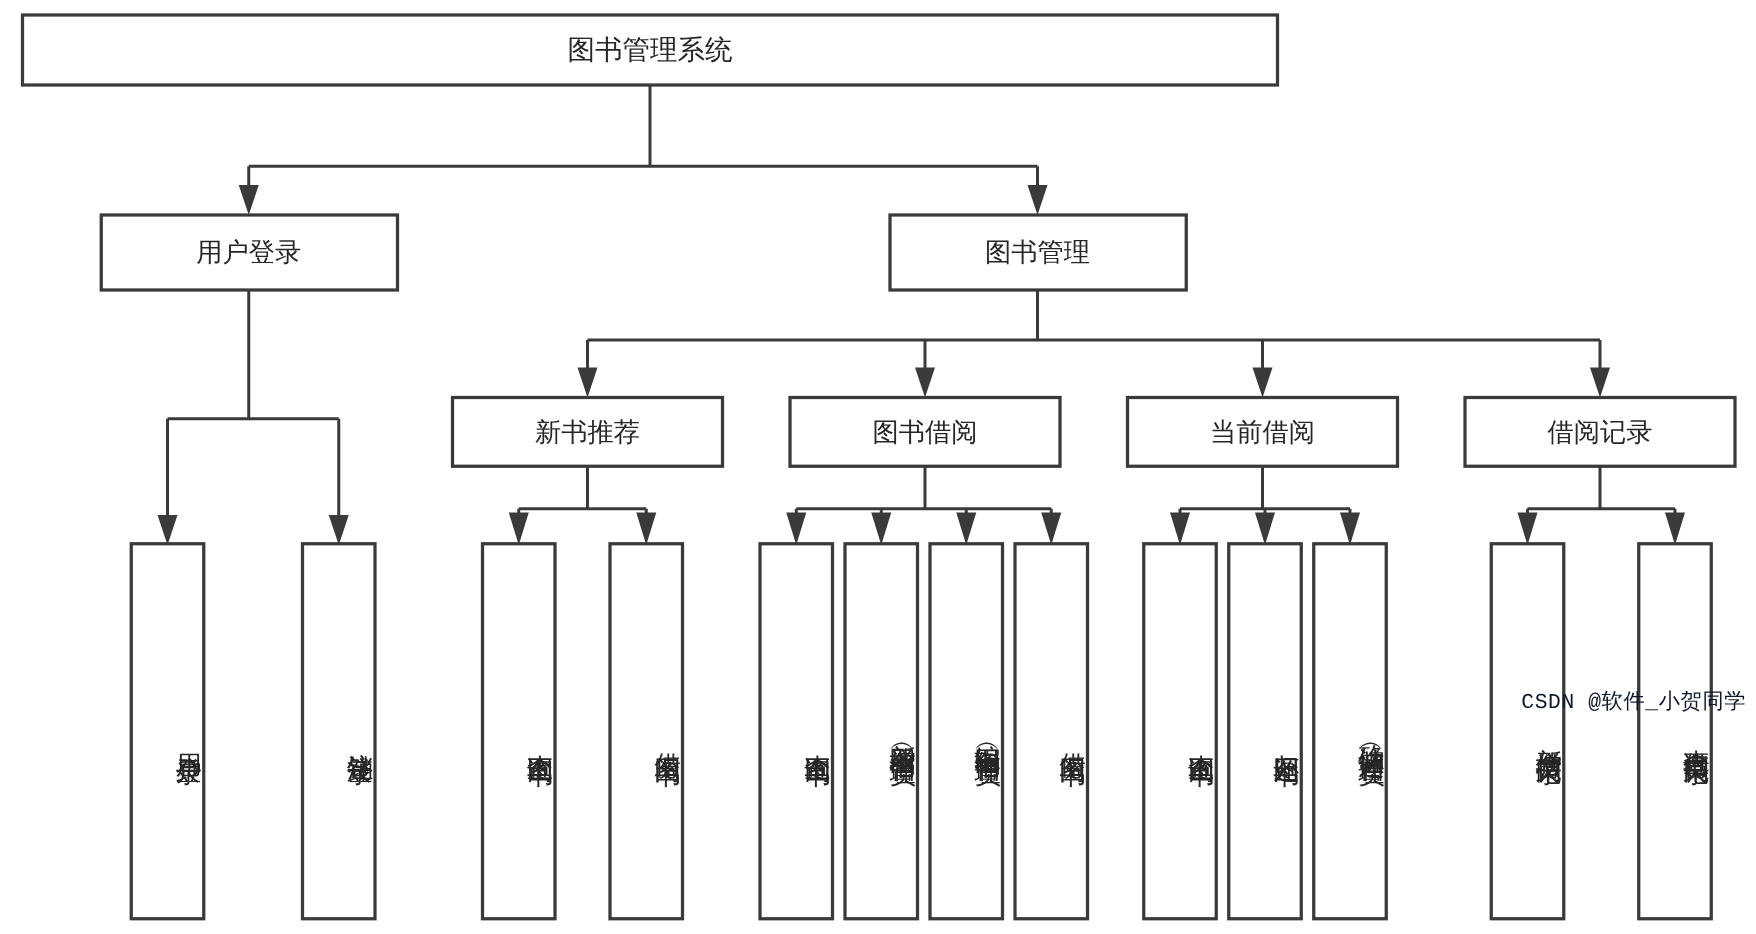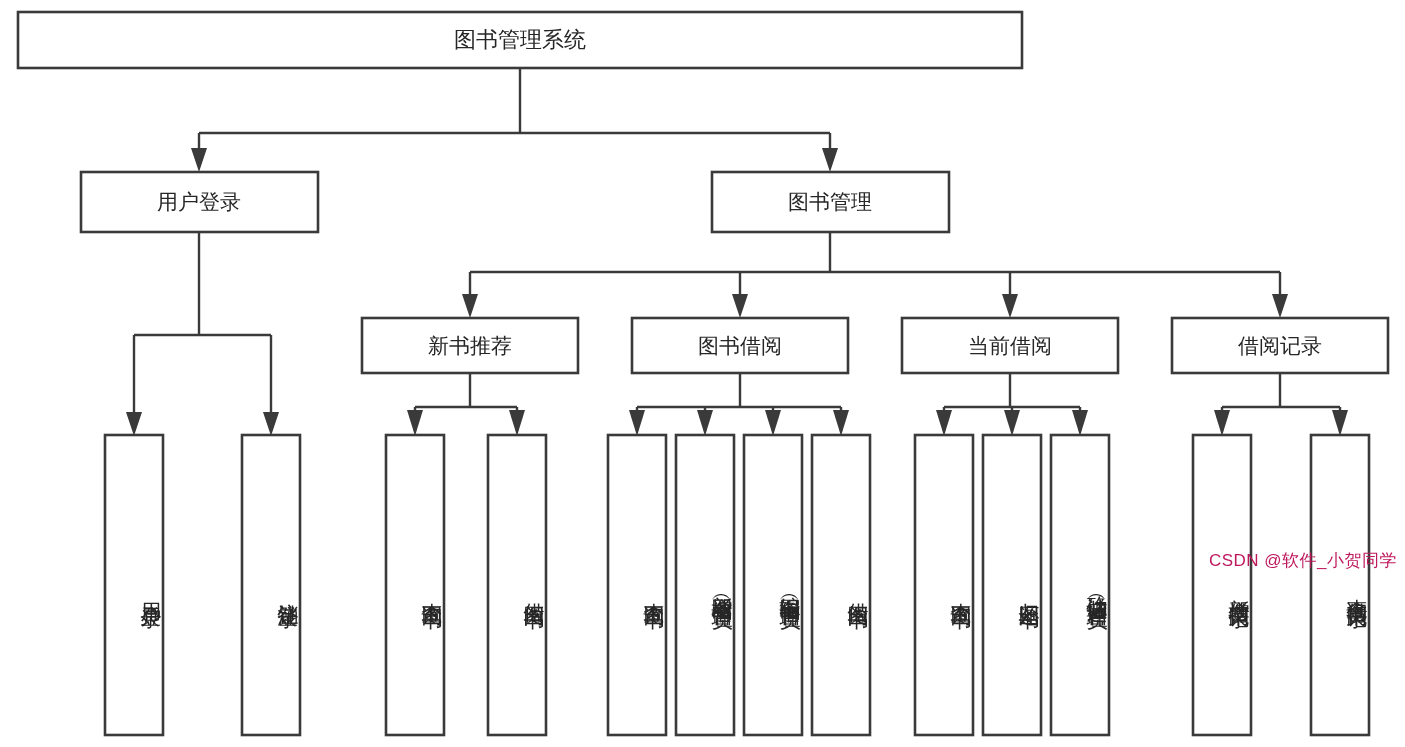--- a/index.html
+++ b/index.html
@@ -68,23 +68,23 @@
     display: flex;
     align-items: flex-start;
     justify-content: center;
     white-space: nowrap;
     pointer-events: none;
   }
   .watermark {
     position: absolute;
     right: 8px;
     bottom: 6px;
-    font-family: Liberation Sans, sans-serif;
+    font-family: Liberation Mono, monospace;
     font-size: 17px;
-    color: #be185d;
+    color: #0f172a;
     letter-spacing: 0.5px;
     white-space: nowrap;
   }
 </style>
 </head>
 <body>
 
 <div id="diagram-root">
 
   <svg id="diagram-svg" viewBox="0 0 1405 747">

